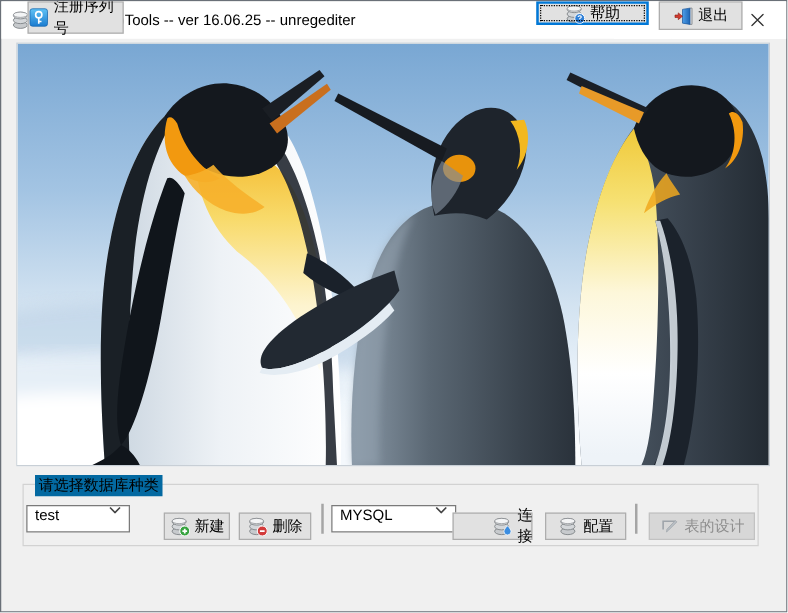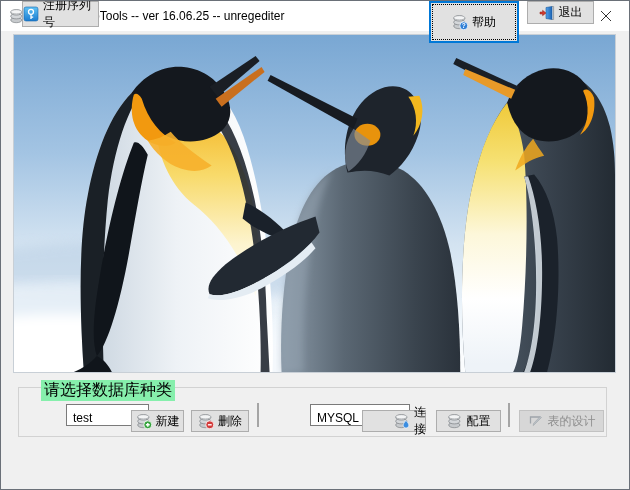--- a/index.html
+++ b/index.html
@@ -13,33 +13,33 @@
   .titlebar{position:absolute;left:0;top:0;width:100%;height:30px;background:#ffffff;display:flex;align-items:center;}
   .app-icon{margin-left:8px;width:16px;height:16px;flex:0 0 auto;}
   .title-text{margin-left:6px;font-size:12px;color:#000;white-space:nowrap;}
   .caption-buttons{position:absolute;right:0;top:0;height:30px;display:flex;}
   .cap-btn{width:46px;height:30px;display:flex;align-items:center;justify-content:center;background:#ffffff;}
   
   .photo{position:absolute;left:12px;top:33px;width:603px;height:339px;border:1px solid #c8cfd6;background:#fff;}
   .photo svg{display:block;width:601px;height:337px;}
   
   .groupbox{position:absolute;left:17px;top:386px;width:589px;height:50px;border:1px solid #d2d2d2;}
-  .groupbox-label{position:absolute;left:22px;top:-8px;background:#86efac;padding:0 3px;font-size:16px;color:#000;white-space:nowrap;}
+  .groupbox-label{position:absolute;left:9px;top:-8px;background:#0369a1;padding:0 3px;font-size:12px;color:#000;white-space:nowrap;}
   
   .combo{position:absolute;top:403px;height:22px;background:#ffffff;border:1px solid #7a7a7a;
-    display:flex;align-items:flex-end;justify-content:space-between;font-size:12px;padding:0 6px;color:#000;margin-left:45px;}
+    display:flex;align-items:flex-start;justify-content:space-between;font-size:12px;padding:0 6px;color:#000;}
   .btn{position:absolute;top:409px;height:22px;background:#e1e1e1;border:1px solid #adadad;
     display:flex;align-items:center;justify-content:center;gap:4px;font-size:12px;color:#000;}
   .btn svg{flex:0 0 auto;}
   .btn.disabled{background:#d7d7d7;border-color:#c2c2c2;color:#8e8e8e;}
   .vsep{position:absolute;top:402px;width:2px;height:24px;background:#a5a5a5;}
   
   .btn.footer{top:auto;}
   .btn-register{left:21px;top:452px;width:77px;height:26px;}
-  .btn-help{left:428px;top:450px;width:90px;height:42px;border:2px solid #0078d7;outline:1px dotted #000;outline-offset:-4px;}
+  .btn-help{left:428px;top:450px;width:90px;height:19px;border:2px solid #0078d7;outline:1px dotted #000;outline-offset:-4px;}
   .btn-exit{left:526px;top:451px;width:67px;height:23px;}
   .hidden-defs{position:absolute;width:0;height:0;overflow:hidden;}
 </style>
 </head>
 <body>
 
 <svg class="hidden-defs" aria-hidden="true">
   <defs>
     <linearGradient id="gBlue" x1="0" y1="0" x2="0" y2="1">
       <stop offset="0" stop-color="#5fc2f5"></stop>

